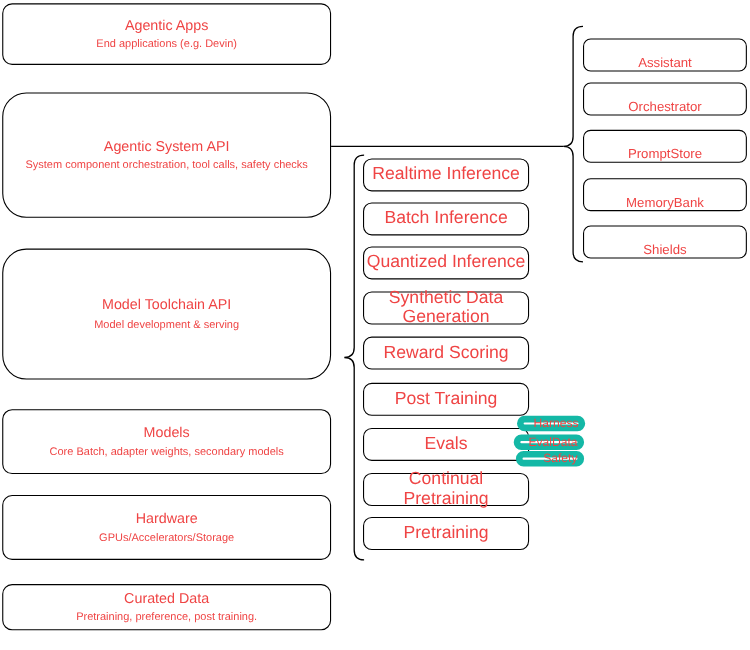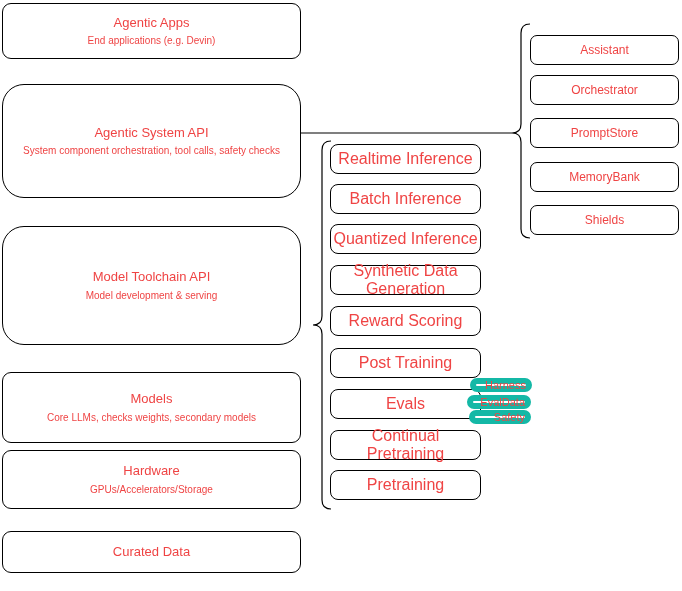--- a/index.html
+++ b/index.html
@@ -10,21 +10,21 @@
   .node {
     position:absolute; box-sizing:border-box; background:#ffffff;
     border:1px solid #000000; display:flex; flex-direction:column;
     align-items:center; justify-content:center; text-align:center; z-index:2;
   }
   .left-node  { left:2px; width:299px; border-radius:9px; }
   .left-node.big { border-radius:22px; }
   .title { font-size:13px; line-height:1.25; white-space:nowrap; }
   .sub   { font-size:10px; line-height:1.3; margin-top:3px; white-space:nowrap; }
   .mid-node   { left:330px; width:151px; height:30px; border-radius:8px; font-size:16px; }
-  .right-node { left:530px; width:149px; height:30px; border-radius:7px; font-size:12px; }
+  .right-node { left:530px; width:149px; height:30px; border-radius:7px; font-size:12px;justify-content:flex-end; }
   .pill {
     position:absolute; box-sizing:border-box; background:#ffffff;
     border:6px solid #14b8a6; border-radius:8px; display:flex;
     align-items:center; justify-content:flex-end; font-size:11px;
     white-space:nowrap; z-index:3;
   }
   svg.overlay { position:absolute; left:0; top:0; z-index:1; }
 </style>
 </head>
 <body>
@@ -48,32 +48,33 @@
   <div class="node left-node big" style="top:84px; height:114px;">
     <div class="title">Agentic System API</div>
     <div class="sub">System component orchestration, tool calls, safety checks</div>
   </div>
 
   <div class="node left-node big" style="top:226px; height:119px;">
     <div class="title">Model Toolchain API</div>
     <div class="sub">Model development &amp; serving</div>
   </div>
 
-  <div class="node left-node" style="top:372px; height:71px;">
+  <div class="node left-node" style="top:372px; height:59px;">
     <div class="title">Models</div>
-    <div class="sub">Core LLMs, checks weights, secondary models</div>
+    <div class="sub">Core Batch, adapter weights, secondary models</div>
   </div>
 
   <div class="node left-node" style="top:450px; height:59px;">
     <div class="title">Hardware</div>
     <div class="sub">GPUs/Accelerators/Storage</div>
   </div>
 
   <div class="node left-node" style="top:531px; height:42px;">
     <div class="title">Curated Data</div>
+    <div class="sub">Pretraining, preference, post training.</div>
   </div>
 
   <div class="node mid-node" style="top:144px;">
     <span>Realtime Inference</span>
   </div>
   <div class="node mid-node" style="top:184px;">
     <span>Batch Inference</span>
   </div>
   <div class="node mid-node" style="top:224px;">
     <span>Quantized Inference</span>

